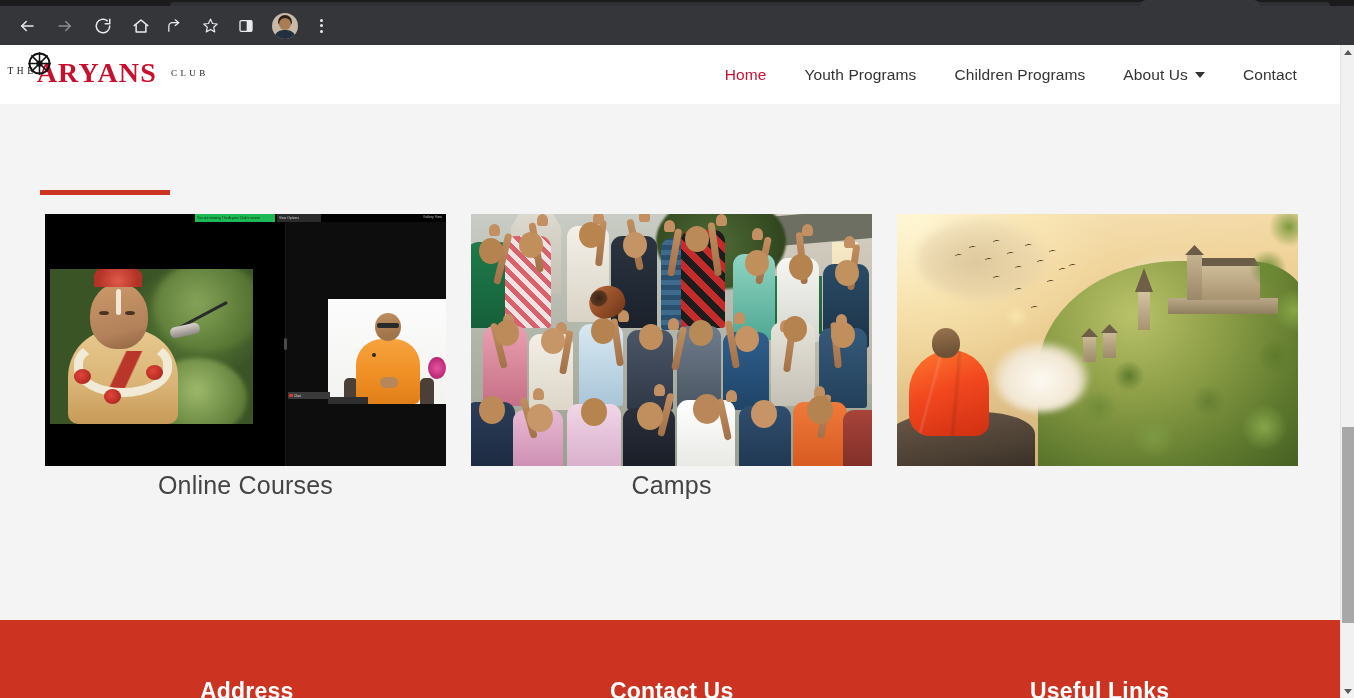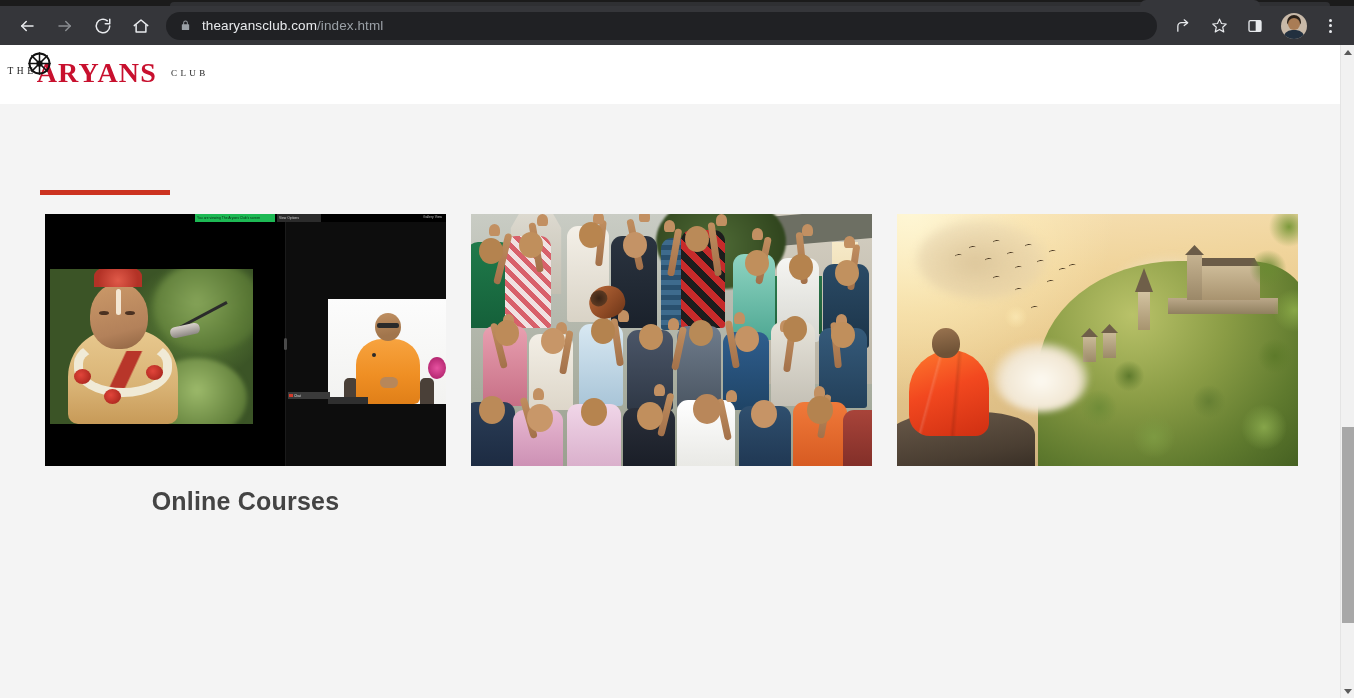--- a/index.html
+++ b/index.html
@@ -263,22 +263,22 @@
     width: 401px;
     height: 252px;
     overflow: hidden;
     position: relative;
     background: #000;
   }
   .card-caption {
     text-align: center;
     font-size: 25px;
     color: #444444;
-    font-weight: 700;
-    margin-top: 21px;
+    font-weight: 400;
+    margin-top: 5px;
     letter-spacing: .2px;
   }
 
   
   .zoom-shot { position: absolute; inset: 0; background: #000; }
   .zoom-banner {
     position: absolute;
     top: 0px; left: 150px;
     width: 80px; height: 8px;
     background: #1db954;
@@ -795,28 +795,20 @@
       </svg>
     </div>
 
     <div class="nav-btn">
       <svg width="18" height="18" viewBox="0 0 24 24" fill="none" stroke="#e8eaed" stroke-width="2" stroke-linecap="round" stroke-linejoin="round">
         <path d="M3 11.5 12 4l9 7.5"></path>
           <path d="M5.5 10.5V20h13v-9.5"></path>
       </svg>
     </div>
 
-    <div id="omnibox">
-      <span id="lock-icon">
-        <svg width="11" height="13" viewBox="0 0 24 24" fill="#9aa0a6">
-          <path d="M12 1a5 5 0 0 0-5 5v3H5.5A1.5 1.5 0 0 0 4 10.5v10A1.5 1.5 0 0 0 5.5 22h13a1.5 1.5 0 0 0 1.5-1.5v-10A1.5 1.5 0 0 0 18.5 9H17V6a5 5 0 0 0-5-5zm0 2a3 3 0 0 1 3 3v3H9V6a3 3 0 0 1 3-3z"></path>
-        </svg>
-      </span>
-      <span id="url-text"><span>thearyansclub.com</span><span class="url-path">/index.html</span></span>
-    </div>
 
     <div id="toolbar-right">
 
       <div class="tb-icon">
         <svg width="17" height="17" viewBox="0 0 24 24" fill="none" stroke="#e8eaed" stroke-width="1.8" stroke-linecap="round" stroke-linejoin="round">
           <path d="M4 20v-7a5 5 0 0 1 5-5h8"></path>
             <polyline points="13 4 18 8 13 12"></polyline>
         </svg>
       </div>
 
@@ -866,20 +858,38 @@
             <line x1="2" y1="20" x2="38" y2="20"></line>
             <line x1="7" y1="7" x2="33" y2="33"></line>
             <line x1="33" y1="7" x2="7" y2="33"></line>
           </g>
         </svg>
         <span id="logo-aryans">ARYANS</span>
       </div>
       <div id="logo-club">CLUB</div>
     </div>
 
+    <nav id="main-nav">
+      <a class="nav-item active">
+        <span>Home</span>
+      </a>
+      <a class="nav-item">
+        <span>Youth Programs</span>
+      </a>
+      <a class="nav-item">
+        <span>Children Programs</span>
+      </a>
+      <a class="nav-item">
+        <span>About Us</span>
+        <i class="nav-caret"></i>
+      </a>
+      <a class="nav-item">
+        <span>Contact</span>
+      </a>
+    </nav>
   </header>
 
   <div id="title-accent"></div>
 
   <section id="cards-row">
 
     <article class="card">
       <div class="card-media">
         <div class="zoom-shot">
           <div class="zoom-rightpane"></div>
@@ -1042,20 +1052,21 @@
             <span class="person" style="left:110px;top:184px; width:26px; height:28px; border-radius:50%; background:#b6844f;"></span>
             <span class="person" style="left:166px;top:188px; width:26px; height:28px; border-radius:50%; background:#c18f5d;"></span>
             <span class="person" style="left:222px;top:180px; width:28px; height:30px; border-radius:50%; background:#b9875a;"></span>
             <span class="person" style="left:280px;top:186px; width:26px; height:28px; border-radius:50%; background:#c69466;"></span>
             <span class="person" style="left:336px;top:182px; width:26px; height:28px; border-radius:50%; background:#b4834f;"></span>
 
             <span class="drum"></span>
           </div>
         </div>
       </div>
+      <div class="card-caption">Camps</div>
     </article>
 
     <article class="card">
       <div class="card-media">
         <div class="medit">
           <span class="med-sunray"></span>
           <span class="med-cloud1"></span>
           <span class="med-cloud3"></span>
 
           <span class="bird" style="left:58px;  top:40px;"></span>
@@ -1089,20 +1100,25 @@
 
           <span class="med-rock"></span>
           <span class="monk-robe"></span>
           <span class="monk-head"></span>
         </div>
       </div>
     </article>
 
   </section>
 
+  <footer id="site-footer">
+    <div class="footer-col-title" id="footer-title-address">Address</div>
+    <div class="footer-col-title" id="footer-title-contact">Contact Us</div>
+    <div class="footer-col-title" id="footer-title-links">Useful Links</div>
+  </footer>
 
   <div id="scrollbar">
     <div id="sb-arrow-up">
         <i></i>
       </div>
     <div id="sb-thumb"></div>
     <div id="sb-arrow-down">
         <i></i>
       </div>
   </div>

